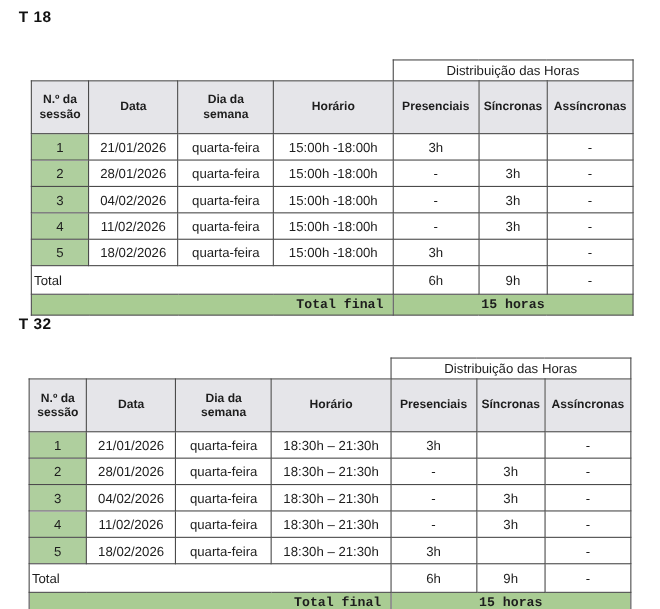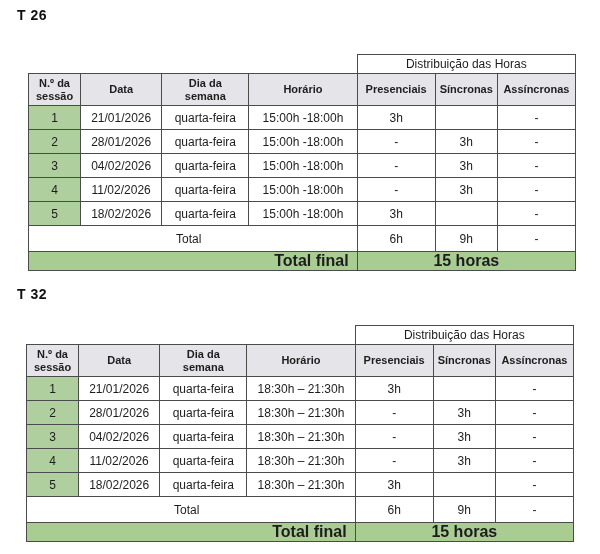--- a/index.html
+++ b/index.html
@@ -29,43 +29,43 @@
   .sched-table td, .sched-table th {
     border: 1px solid #4b4b4b;
     text-align: center; vertical-align: middle;
     font-size: 12px; padding: 0 2px; overflow: hidden;
     color: #1d1d1d;
   }
   tr.group-row { height: 19px; }
   tr.group-row td.spacer { border: none; background: transparent; }
   tr.group-row td.group-cell { background: #ffffff; font-size: 12px; }
 
-  tr.head-row { height: 32px; }
+  tr.head-row { height: 48px; }
   .sched-table th {
     background: #e5e5e9; font-size: 11px; font-weight: bold;
     line-height: 1.15;
   }
   th.wrap { white-space: pre-line; }
 
   tr.data-row { height: 24px; }
   td.sess-cell { background: #afcf9e; }
 
   tr.total-row { height: 26px; }
-  td.total-label-cell { text-align: center; padding-right: 10px; background: #ffffff; }
+  td.total-label-cell { text-align: left; padding-right: 10px; background: #ffffff; }
 
   tr.final-row { height: 19px; }
   tr.final-row td {
-    background: #a9cc93; font-weight: bold; font-size: 16px;
+    background: #a9cc93; font-weight: bold; font-size: 12px; font-family: Liberation Mono, monospace;
   }
   td.final-label-cell { text-align: right; padding-right: 8px; }
 </style>
 </head>
 <body>
 
-<h2 class="doc-title" id="title-t26">T 26</h2>
+<h2 class="doc-title" id="title-t26">T 18</h2>
 
 <table class="sched-table" id="table-t26">
   <colgroup>
     <col style="width:52px">
       <col style="width:81px">
       <col style="width:87px">
       <col style="width:108px">
     <col style="width:78px">
       <col style="width:62px">
       <col style="width:78px">

